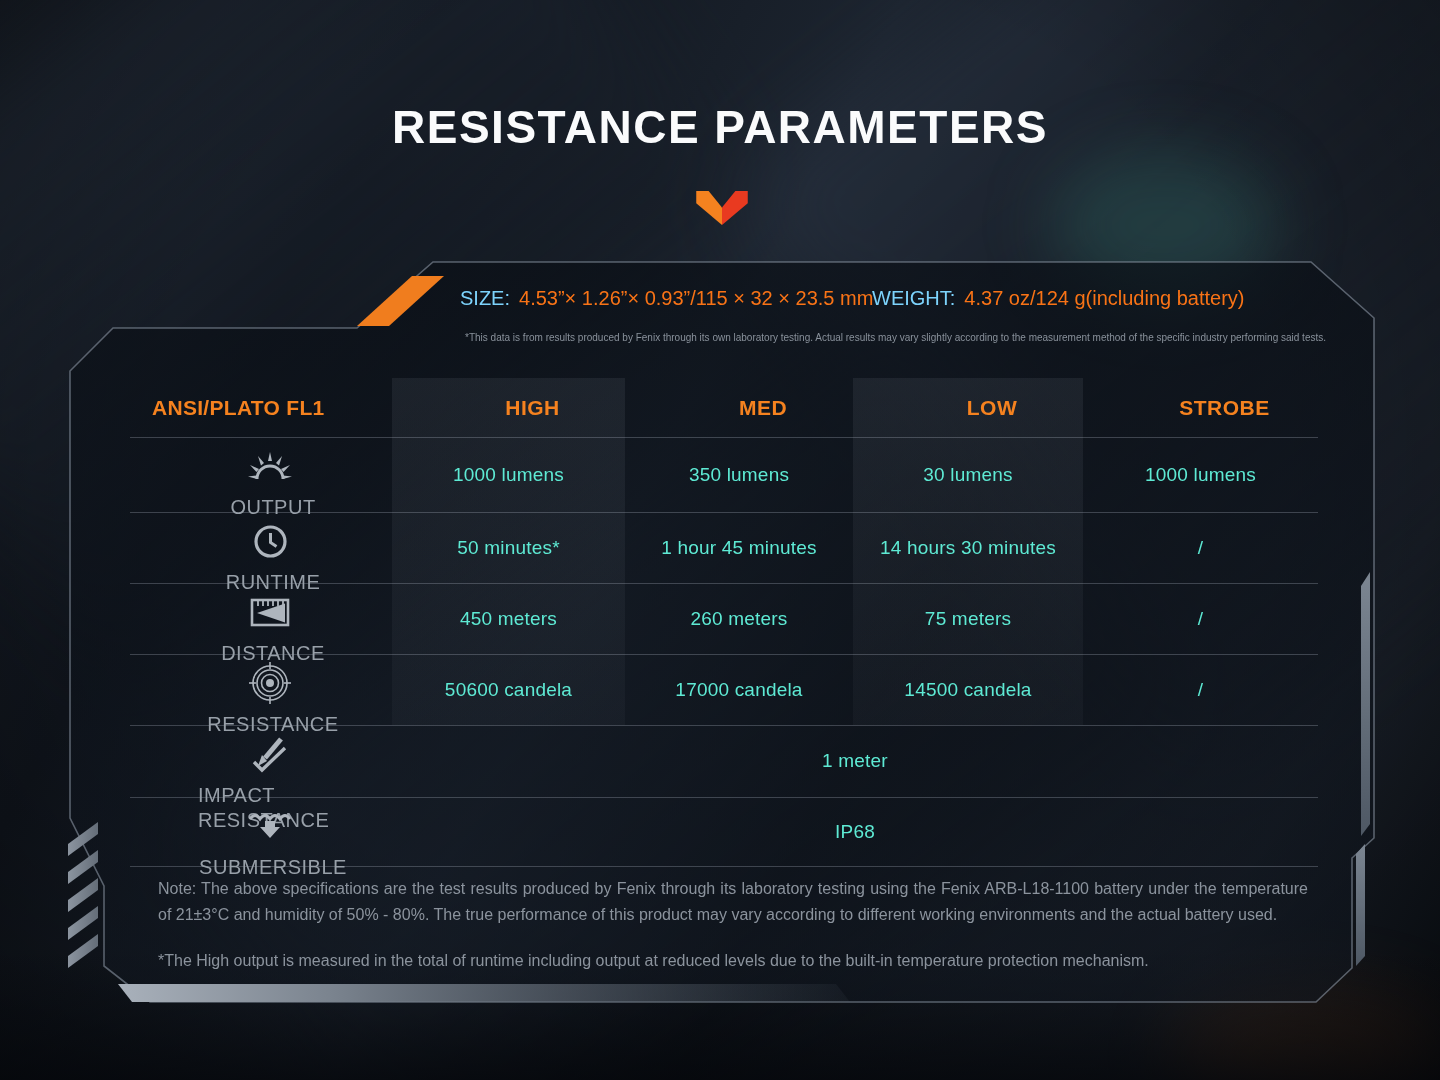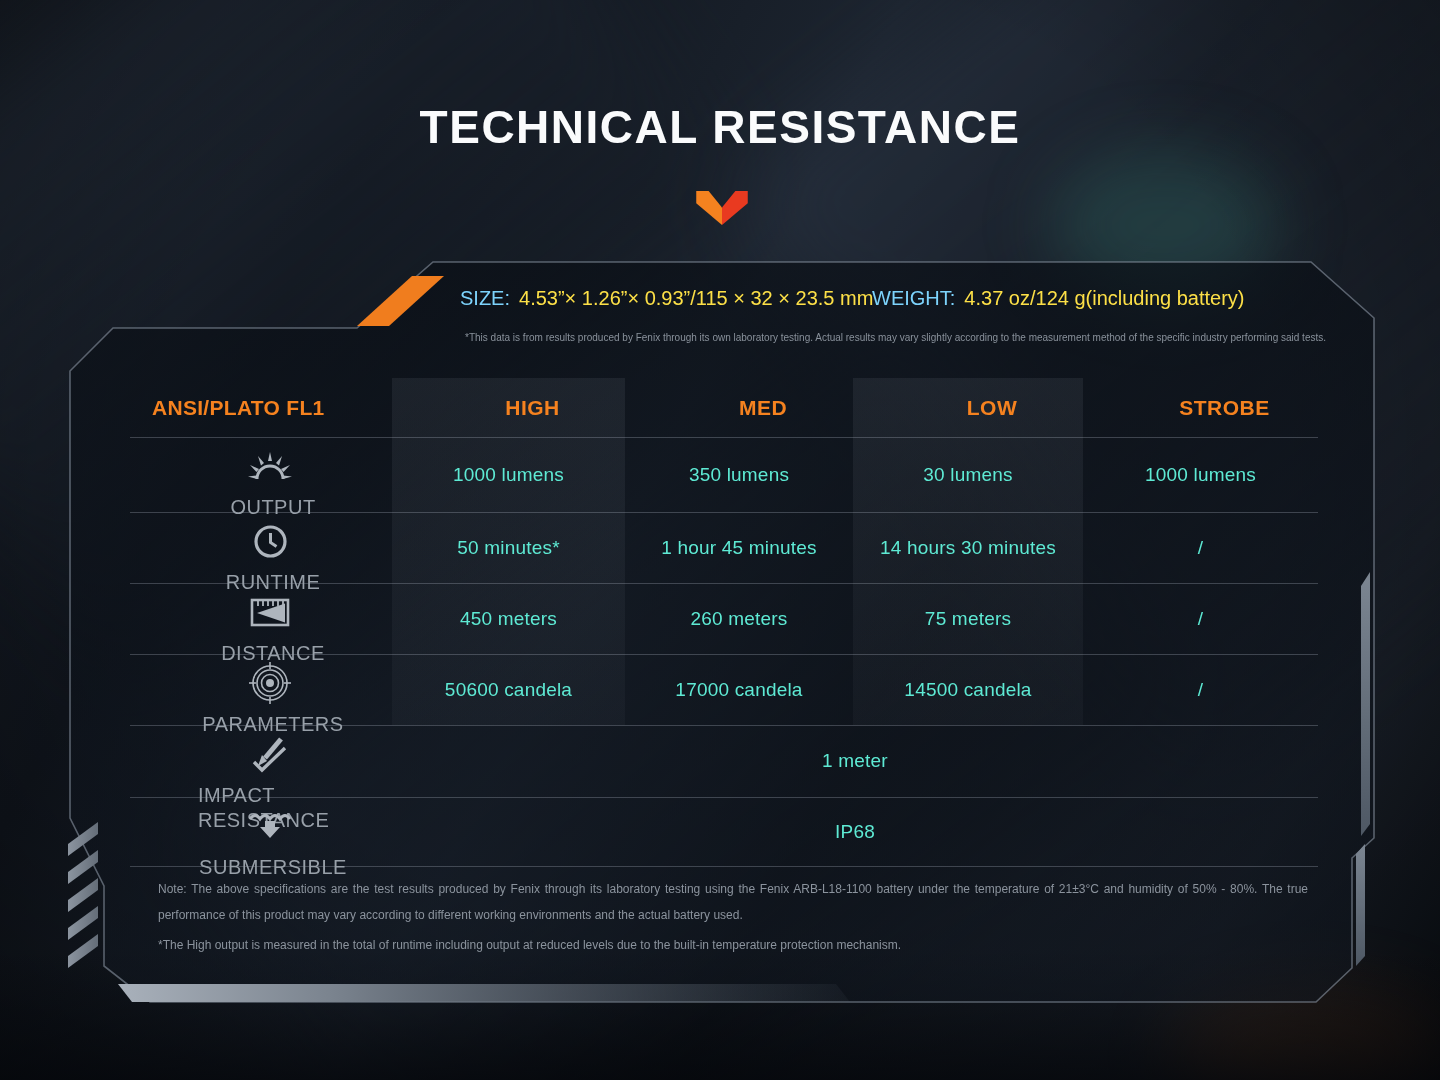--- a/index.html
+++ b/index.html
@@ -32,21 +32,21 @@
   .title{position:absolute;left:0;top:100px;width:100%;text-align:center;z-index:3;
     color:#fafbfc;font-size:46px;font-weight:bold;letter-spacing:1.5px;}
   .chev{position:absolute;left:696px;top:191px;z-index:3;}
 
   
   .specline{position:absolute;top:287px;left:0;width:1440px;z-index:3;font-size:20px;}
   .spec-group{position:absolute;white-space:nowrap;}
   .spec-group.size{left:460px;}
   .spec-group.weight{left:872px;}
   .spec-label{color:#7dd3fc;font-weight:normal;margin-right:9px;}
-  .spec-value{color:#fde047;}
+  .spec-value{color:#f97316;}
 
   .disclaimer{position:absolute;top:327px;left:406px;width:920px;z-index:3;
     text-align:right;font-size:10px;line-height:21.5px;color:#89919b;}
 
   
   .t-wrap{position:absolute;left:130px;top:378px;width:1188px;height:488px;z-index:3;}
   .colshade{position:absolute;top:0;height:347px;z-index:0;
     background:linear-gradient(180deg,rgba(208,219,235,.075),rgba(208,219,235,.03));}
   .colshade.c-high{left:262px;width:233px;}
   .colshade.c-low{left:723px;width:230px;}
@@ -60,24 +60,24 @@
     color:#f5821f;font-weight:bold;font-size:21px;letter-spacing:.3px;}
   .h-col{color:#f5821f;font-weight:bold;font-size:21px;letter-spacing:.5px;padding-left:48px;}
   .r-label{justify-content:flex-start;padding-left:18px;box-sizing:border-box;flex-direction:column;}
   .icon{width:58px;display:flex;justify-content:center;align-items:center;color:#aeb5bd;flex:0 0 58px;}
   .lbl{color:#98a0a9;font-size:20px;letter-spacing:.5px;margin-left:6px;max-width:150px;line-height:25px;}
   .val{color:#5eead4;font-size:19px;letter-spacing:.2px;}
   .merged{grid-column:2/6;}
 
   
   .note{position:absolute;left:158px;top:876px;width:1150px;z-index:3;
-    color:#8b939d;font-size:12px;line-height:26px;}
+    color:#8b939d;font-size:16px;line-height:26px;}
   .note p{margin:0;}
   .note .p1{text-align:justify;}
-  .note .p2{margin-top:4px;}
+  .note .p2{margin-top:20px;}
 </style>
 </head>
 <body>
 
 <div class="stage">
 
   <div class="bgbase"></div>
   <div class="band b1"></div>
   <div class="band b2"></div>
   <div class="band b3"></div>
@@ -117,21 +117,21 @@
       <polygon points="68,940 68,928 98,906 98,918"></polygon>
       <polygon points="68,968 68,956 98,934 98,946"></polygon>
     </g>
 
     <polygon points="118,984 836,984 850,1002 132,1002" fill="url(#gBar)"></polygon>
 
     <polygon points="1361,586 1370,572 1370,824 1361,836" fill="url(#gStrip)"></polygon>
     <polygon points="1356,854 1365,844 1365,956 1356,966" fill="url(#gStrip)"></polygon>
   </svg>
 
-  <div class="title">TECHNICAL RESISTANCE</div>
+  <div class="title">RESISTANCE PARAMETERS</div>
   <svg class="chev" width="52" height="35" viewBox="0 0 50 34">
     <polygon points="0,0 12,0 25,16 25,33 0,12" fill="#F5821F"></polygon>
     <polygon points="50,0 38,0 25,16 25,33 50,12" fill="#E93A20"></polygon>
   </svg>
 
   <div class="specline">
     <div class="spec-group size">
       <span class="spec-label">SIZE:</span><span class="spec-value">4.53”× 1.26”× 0.93”/115 × 32 × 23.5 mm</span>
     </div>
     <div class="spec-group weight">
@@ -227,21 +227,21 @@
               <circle cx="22" cy="22" r="13"></circle>
               <circle cx="22" cy="22" r="17"></circle>
               <line x1="22" y1="1" x2="22" y2="8"></line>
               <line x1="22" y1="36" x2="22" y2="43"></line>
               <line x1="1" y1="22" x2="8" y2="22"></line>
               <line x1="36" y1="22" x2="43" y2="22"></line>
             </g>
             <circle cx="22" cy="22" r="4" fill="currentColor"></circle>
           </svg>
         </span>
-        <span class="lbl">PARAMETERS</span>
+        <span class="lbl">RESISTANCE</span>
       </div>
       <div class="cell val">50600 candela</div>
       <div class="cell val">17000 candela</div>
       <div class="cell val">14500 candela</div>
       <div class="cell val">/</div>
 
       <div class="cell r-label">
         <span class="icon">
           <svg width="42" height="38" viewBox="0 0 42 38">
             <path d="M32,4 L16,23" stroke="currentColor" stroke-width="5" fill="none"></path>

